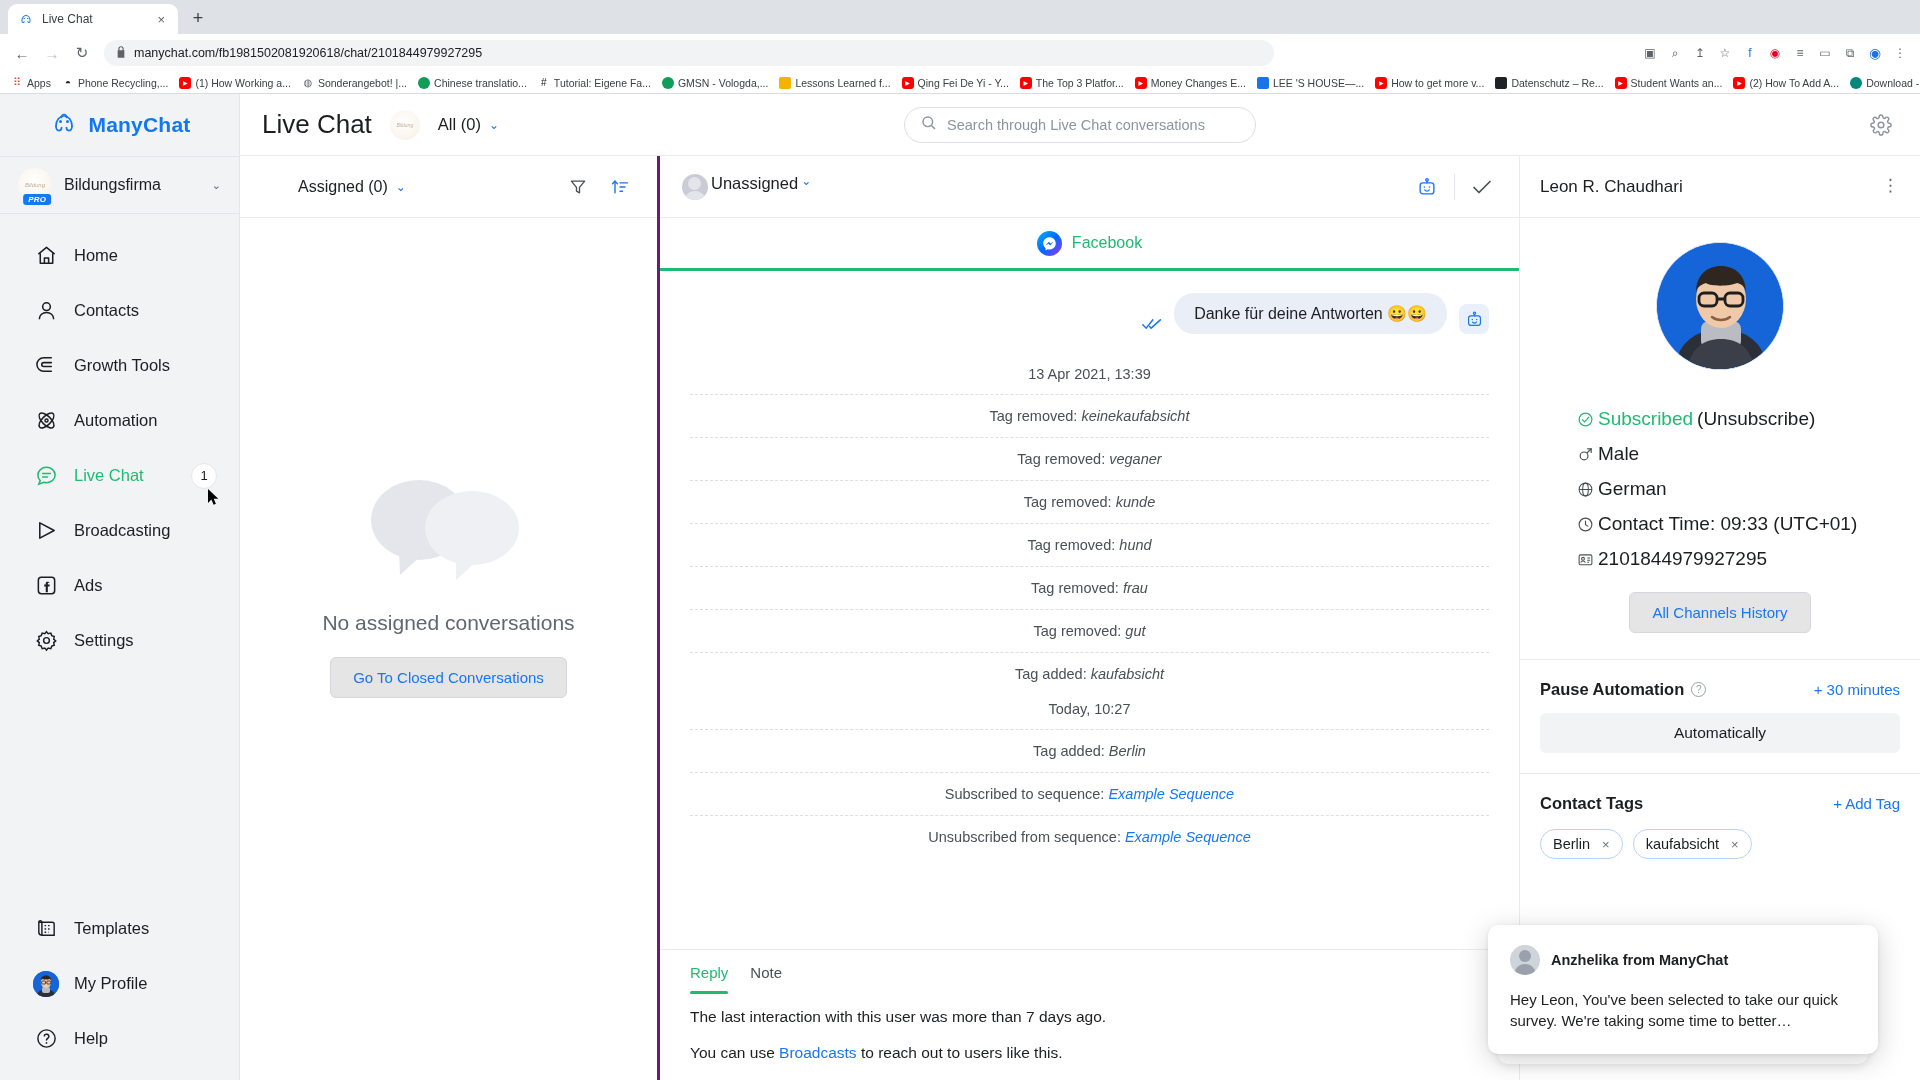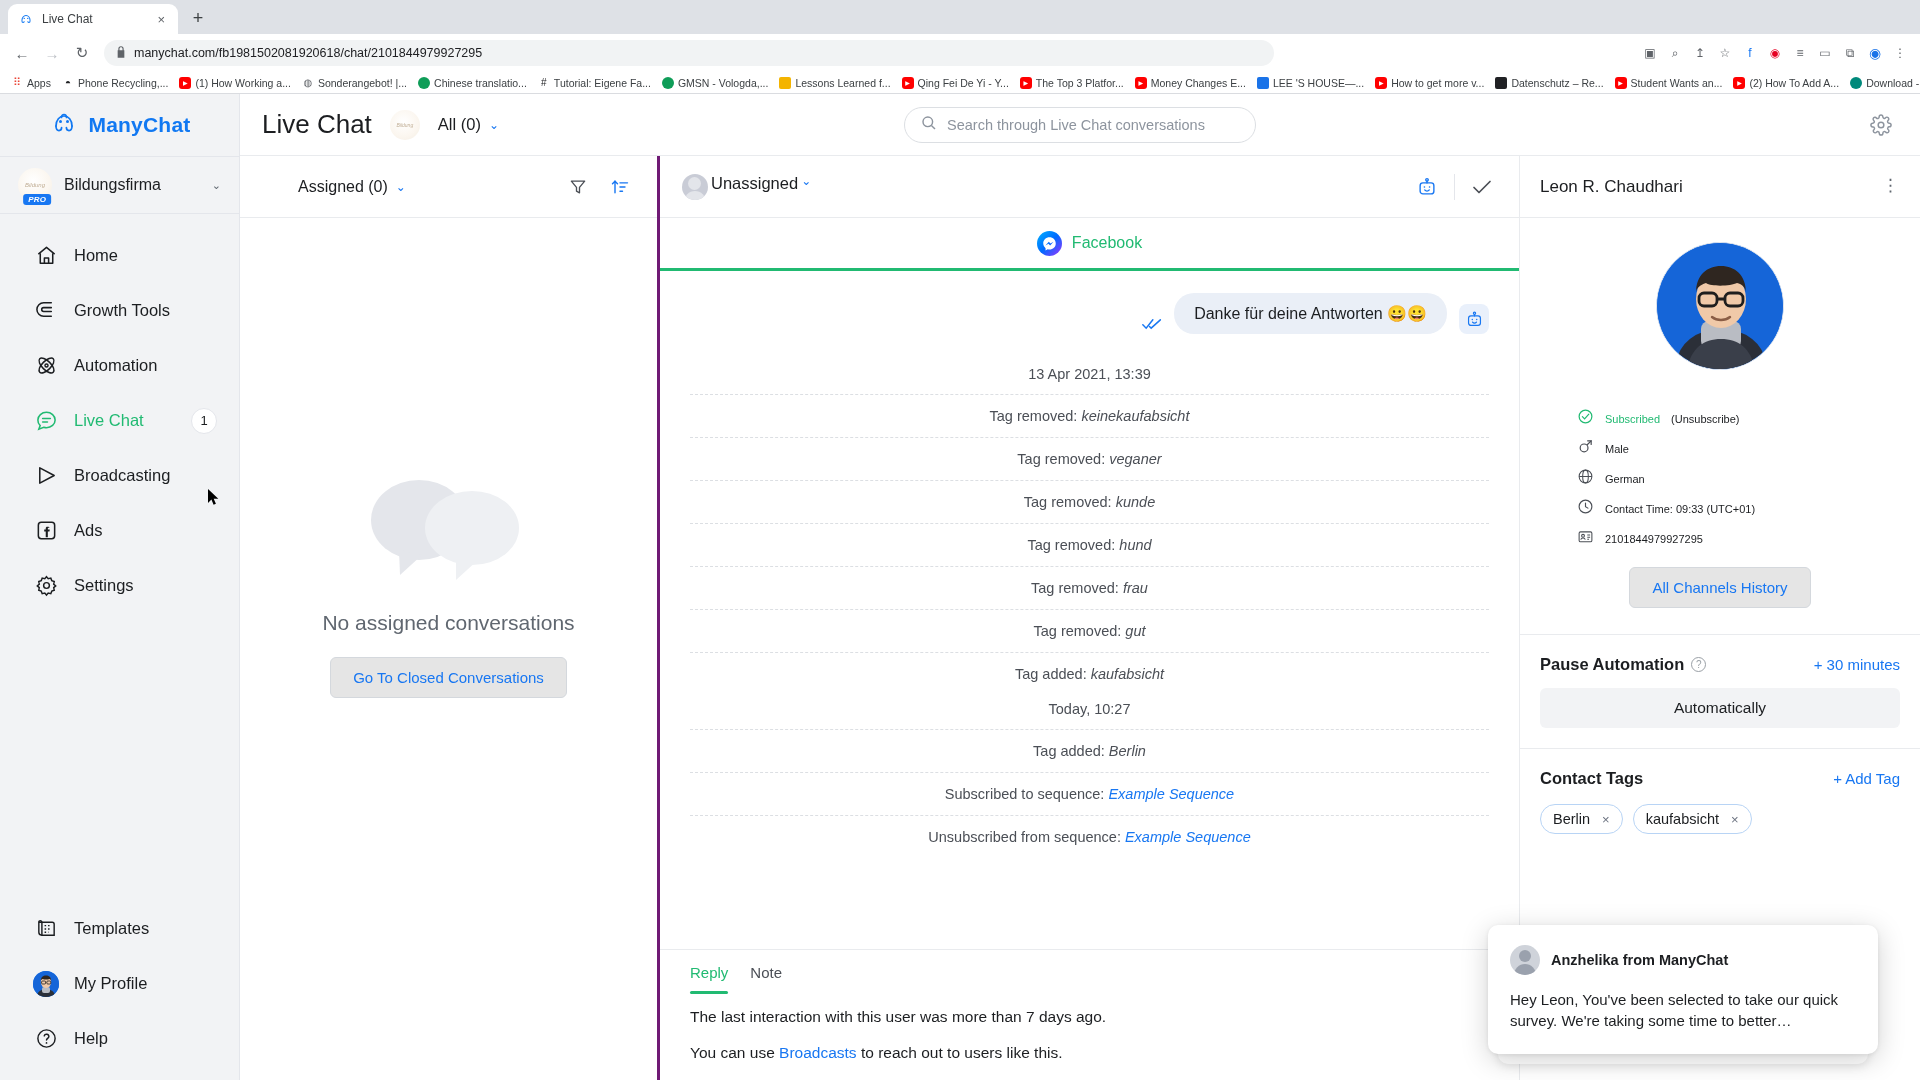--- a/index.html
+++ b/index.html
@@ -227,21 +227,21 @@
     display: flex; align-items: center; padding: 0 20px;
   }
   .panel-title { font-size: 17px; color: #1c1e21; }
   .kebab { margin-left: auto; color: #606770; font-size: 17px; letter-spacing: 1px; cursor: pointer; line-height: .6; }
   .panel-profile { padding: 24px 0 20px; display: flex; flex-direction: column; align-items: center; }
   .panel-avatar {
     width: 128px; height: 128px; border-radius: 50%; overflow: hidden;
     border: 1px solid #e4e6eb; background: #1877f2; position: relative;
   }
   .info-list { padding: 18px 56px 0 56px; display: flex; flex-direction: column; gap: 13px; }
-  .info-row { display: flex; align-items: flex-end; gap: 11px; font-size: 11px; color: #1c1e21; }
+  .info-row { display: flex; align-items: center; gap: 4px; font-size: 19px; color: #1c1e21; }
   .info-ico { width: 18px; flex: 0 0 18px; display: flex; align-items: center; justify-content: center; color: #4b4f56; }
   .subscribed { color: #21ba72; }
   .panel-cta { display: flex; justify-content: center; padding: 22px 0 26px; }
   .panel-section { border-top: 1px solid #e9ebee; padding: 20px 20px; }
   .sec-head { display: flex; align-items: center; }
   .sec-title { font-size: 16.5px; color: #1c1e21; font-weight: bold; }
   .help-dot {
     width: 15px; height: 15px; border-radius: 50%; border: 1px solid #9aa0a6;
     color: #9aa0a6; font-size: 10px; display: inline-flex; align-items: center;
     justify-content: center; margin-left: 7px; cursor: pointer;
@@ -434,20 +434,29 @@
             <svg width="23" height="23" viewBox="0 0 24 24" fill="none" stroke="currentColor" stroke-width="1.6" stroke-linejoin="round">
               <path d="M3.5 10.5L12 3.5l8.5 7"></path>
               <path d="M5.5 9.6V20h13V9.6"></path>
               <path d="M9.8 20v-5.4h4.4V20"></path>
             </svg>
           </span>
           <span class="nav-label">Home</span>
         </div>
         <div class="nav-item">
           <span class="nav-ico">
+            <svg width="23" height="23" viewBox="0 0 24 24" fill="none" stroke="currentColor" stroke-width="1.6">
+              <circle cx="12" cy="8" r="4"></circle>
+              <path d="M4.5 21c0-4.3 3.4-7 7.5-7s7.5 2.7 7.5 7"></path>
+            </svg>
+          </span>
+          <span class="nav-label">Contacts</span>
+        </div>
+        <div class="nav-item">
+          <span class="nav-ico">
             <svg width="23" height="23" viewBox="0 0 24 24" fill="none" stroke="currentColor" stroke-width="1.6" stroke-linecap="round">
               <path d="M17 4H9a7 7 0 0 0 0 14h8"></path>
               <path d="M17 9H9a2 2 0 0 0 0 4h8"></path>
             </svg>
           </span>
           <span class="nav-label">Growth Tools</span>
         </div>
         <div class="nav-item">
           <span class="nav-ico">
             <svg width="23" height="23" viewBox="0 0 24 24" fill="none" stroke="currentColor" stroke-width="1.5">

